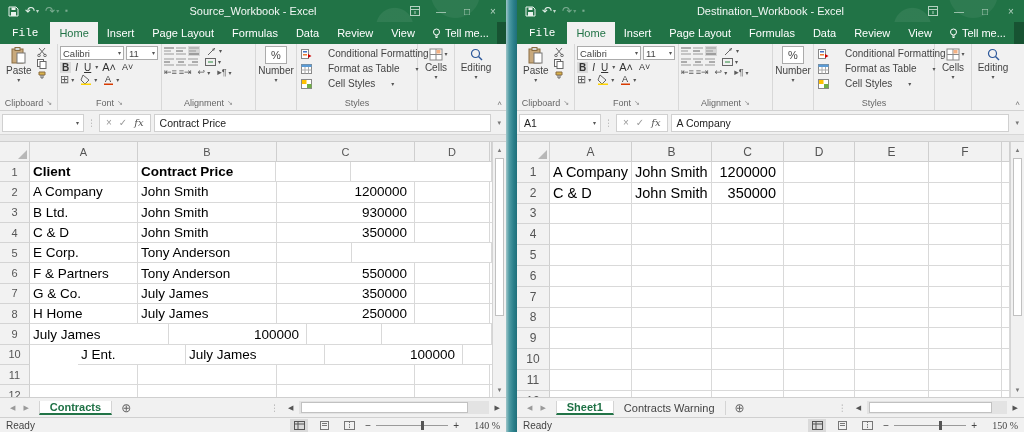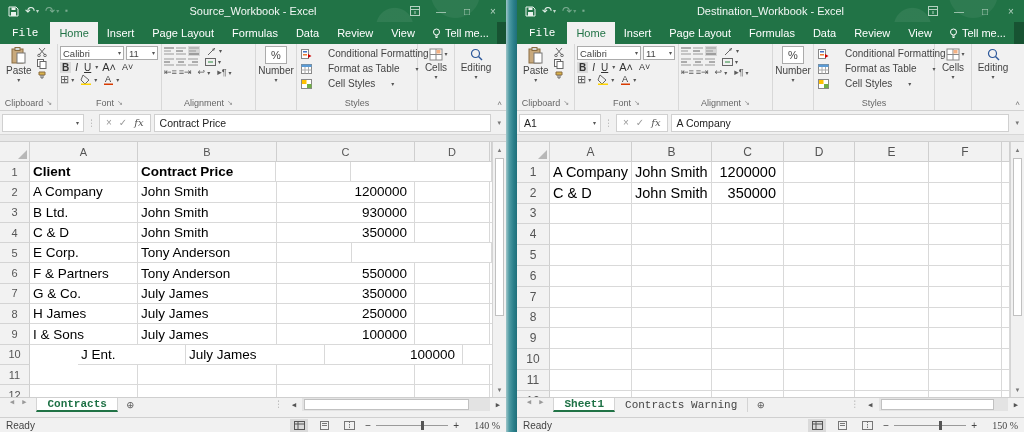--- a/index.html
+++ b/index.html
@@ -100,21 +100,21 @@
   .vscroll { position:absolute; top:0; right:0; bottom:0; width:14px; background:#f1f1f1;
     border-left:1px solid #d4d4d4; }
   .vscroll .arr { height:15px; display:flex; align-items:center; justify-content:center;
     color:#777; font-size:6px; }
   .vscroll .arr.down { position:absolute; bottom:0; left:0; right:0; }
   .vthumb { position:absolute; left:2px; right:2px; top:16px; height:62%;
     background:#fff; border:1px solid #c1c1c1; }
 
   
   .tabbar { height:20px; background:#f1f1f1; border-top:1px solid #cfcfcf; display:flex;
-    align-items:flex-start; font-size:11px; flex:0 0 auto; color:#444;font-family:Liberation Mono, monospace; }
+    align-items:center; font-size:11px; flex:0 0 auto; color:#444; }
   .nav-arrows { display:flex; align-items:center; gap:8px; padding:0 10px; color:#9a9a9a;
     font-size:7px; }
   .sheettab { display:flex; align-items:center; padding:0 10px; border-right:1px solid #d4d4d4;
     white-space:nowrap; }
   .sheettab.active { background:#fff; color:#1e7145; font-weight:bold;
     border-bottom:2px solid #217346; border-left:1px solid #d4d4d4; }
   .addsheet { display:flex; align-items:center; padding:0 9px; color:#666; font-size:12px; }
   .hscroll { margin-left:auto; display:flex; align-items:center; gap:2px; padding-right:2px; flex:1 1 auto; justify-content:flex-end; }
   .hsplit { color:#aaa; font-size:9px; padding:0 3px; }
   .harr { color:#555; font-size:7px; padding:0 4px; }
@@ -508,29 +508,28 @@
           <div class="grid-row">
             <span class="gcell rownum" style="width: 30px; height: 20.3px; font-size: 11px;">7</span>
             <span class="gcell" style="width: 108px; height: 20.3px;">G &amp; Co.</span>
             <span class="gcell" style="width: 139px; height: 20.3px;">July James</span>
             <span class="gcell num" style="width: 138px; height: 20.3px;">350000</span>
             <span class="gcell" style="width: 75px; height: 20.3px;"></span>
             <span class="gcell" style="width: 12px; height: 20.3px; flex: 1 1 auto;"></span>
           </div>
           <div class="grid-row">
             <span class="gcell rownum" style="width: 30px; height: 20.3px; font-size: 11px;">8</span>
-            <span class="gcell" style="width: 108px; height: 20.3px;">H James</span>
+            <span class="gcell" style="width: 108px; height: 20.3px;">H Home</span>
             <span class="gcell" style="width: 139px; height: 20.3px;">July James</span>
             <span class="gcell num" style="width: 138px; height: 20.3px;">250000</span>
             <span class="gcell" style="width: 75px; height: 20.3px;"></span>
             <span class="gcell" style="width: 12px; height: 20.3px; flex: 1 1 auto;"></span>
           </div>
           <div class="grid-row">
             <span class="gcell rownum" style="width: 30px; height: 20.3px; font-size: 11px;">9</span>
-            <span class="gcell" style="width: 108px; height: 20.3px;">I &amp; Sons</span>
             <span class="gcell" style="width: 139px; height: 20.3px;">July James</span>
             <span class="gcell num" style="width: 138px; height: 20.3px;">100000</span>
             <span class="gcell" style="width: 75px; height: 20.3px;"></span>
             <span class="gcell" style="width: 12px; height: 20.3px; flex: 1 1 auto;"></span>
           </div>
           <div class="grid-row">
             <span class="gcell rownum" style="width: 30px; height: 20.3px; font-size: 11px;">10</span>
             <span class="gcell" style="width: 108px; height: 20.3px; margin-left: 48px;">J Ent.</span>
             <span class="gcell" style="width: 139px; height: 20.3px;">July James</span>
             <span class="gcell num" style="width: 138px; height: 20.3px;">100000</span>

